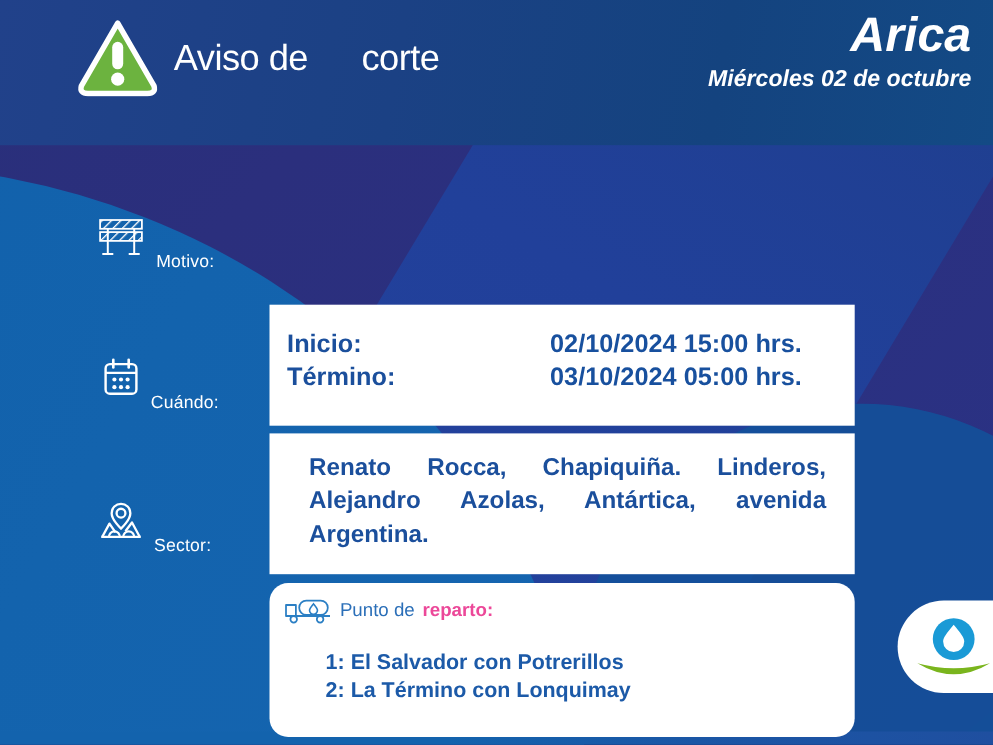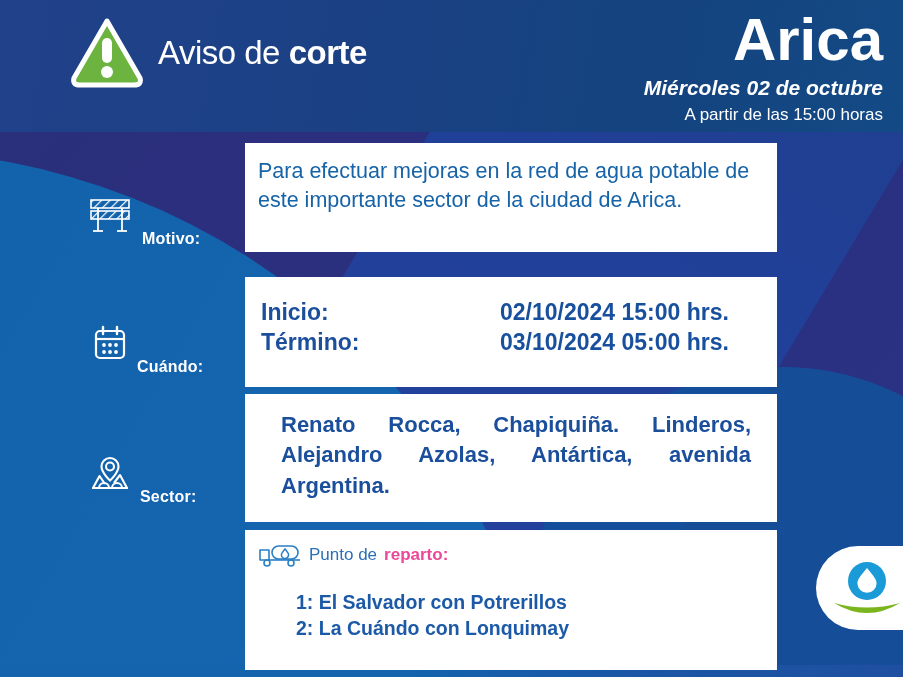--- a/index.html
+++ b/index.html
@@ -92,34 +92,35 @@
     margin-left: 70px;
     margin-top: 18px;
   }
   .warn-icon { width: 74px; height: 70px; display: block; }
   .brand-text {
     color: #ffffff;
     line-height: 0.96;
     letter-spacing: -0.5px;
   }
   .brand-line1 { font-size: 33px; font-weight: 400; }
-  .brand-line1 b { font-weight: 700; }
+  .brand-line1 b { font-weight: 400; margin-left: 40px; }
   .brand-line2 { font-size: 36px; font-weight: 800; margin-top: 2px; }
 
   .header-right {
     text-align: right;
     margin-right: 20px;
     margin-top: 10px;
     color: #ffffff;
   }
   .city {
-    font-size: 60px;
+    font-size: 44px;
     font-weight: 800;
     line-height: 1.0;
     letter-spacing: 0px;
+    font-style: italic;
   }
   .date-line {
     font-size: 21px;
     font-weight: 700;
     margin-top: 6px;
     line-height: 1.1;
     font-style: italic;
   }
   .from-line {
     font-size: 17px;
@@ -129,21 +130,21 @@
   }
   .row-label {
     position: absolute;
     display: flex;
     align-items: center;
     gap: 10px;
     color: #ffffff;
   }
   .row-label .lbl {
     font-size: 16px;
-    font-weight: 700;
+    font-weight: 400;
     letter-spacing: 0.2px;
     margin-top: 48px;
   }
   .ico { display: block; }
 
   .card {
     position: absolute;
     left: 245px;
     width: 532px;
     background: #ffffff;
@@ -176,21 +177,21 @@
   .sector-text {
     color: #1b4f9c;
     font-size: 22px;
     font-weight: 700;
     line-height: 1.38;
     text-align: justify;
     text-align-last: left;
   }
 
   
-  #card-reparto { top: 530px; height: 140px; padding: 12px 0 0 13px; }
+  #card-reparto { top: 530px; height: 140px; padding: 12px 0 0 13px; border-radius: 17px; }
   .reparto-head {
     display: flex;
     align-items: center;
     gap: 7px;
     color: #2b6fb8;
     font-size: 17px;
     font-weight: 400;
   }
   .reparto-head b { font-weight: 700; color: #ec4899; }
   .reparto-list {
@@ -242,21 +243,20 @@
         </svg>
       </span>
       <div class="brand-text">
         <div class="brand-line1"><span>Aviso de </span><b>corte</b></div>
       </div>
     </div>
 
     <div class="header-right">
       <div class="city">Arica</div>
       <div class="date-line">Miércoles 02 de octubre</div>
-      <div class="from-line">A partir de las 15:00 horas</div>
     </div>
 
   </div>
 
   <div class="row-label" style="left:88px; top:182px;">
     <span>
       <svg class="ico" width="44" height="38" viewBox="0 0 44 38">
         <defs>
           <pattern id="hatch" width="6" height="6" patternTransform="rotate(45)" patternUnits="userSpaceOnUse">
             <line x1="0" y1="0" x2="0" y2="6" stroke="#ffffff" stroke-width="2.4"></line>
@@ -266,23 +266,20 @@
         <rect x="3" y="15" width="38" height="8" fill="url(#hatch)" stroke="#ffffff" stroke-width="1.6"></rect>
         <line x1="10" y1="12" x2="10" y2="35" stroke="#ffffff" stroke-width="1.8"></line>
         <line x1="34" y1="12" x2="34" y2="35" stroke="#ffffff" stroke-width="1.8"></line>
         <line x1="5" y1="35" x2="15" y2="35" stroke="#ffffff" stroke-width="1.8"></line>
         <line x1="29" y1="35" x2="39" y2="35" stroke="#ffffff" stroke-width="1.8"></line>
       </svg>
     </span>
     <span class="lbl">Motivo:</span>
   </div>
 
-  <div class="card" id="card-motivo">
-    <div class="motivo-text">Para efectuar mejoras en la red de agua potable de este importante sector de la ciudad de Arica.</div>
-  </div>
 
   <div class="row-label" style="left:93px; top:310px;">
     <span>
       <svg class="ico" width="34" height="36" viewBox="0 0 34 36">
         <rect x="3" y="6" width="28" height="27" rx="4" fill="none" stroke="#ffffff" stroke-width="2.2"></rect>
         <line x1="3" y1="14" x2="31" y2="14" stroke="#ffffff" stroke-width="2.2"></line>
         <line x1="10" y1="2" x2="10" y2="9" stroke="#ffffff" stroke-width="2.4" stroke-linecap="round"></line>
         <line x1="24" y1="2" x2="24" y2="9" stroke="#ffffff" stroke-width="2.4" stroke-linecap="round"></line>
         <circle cx="11" cy="20" r="1.9" fill="#ffffff"></circle>
         <circle cx="17" cy="20" r="1.9" fill="#ffffff"></circle>
@@ -333,21 +330,21 @@
           <circle cx="9" cy="21" r="3" fill="none" stroke="#2b7fc4" stroke-width="1.6"></circle>
           <circle cx="33" cy="21" r="3" fill="none" stroke="#2b7fc4" stroke-width="1.6"></circle>
           <path d="M27 7 c2.4 3 3.6 4.4 3.6 5.8 a3.6 3.6 0 0 1 -7.2 0 c0 -1.4 1.2 -2.8 3.6 -5.8 z" fill="none" stroke="#2b7fc4" stroke-width="1.5"></path>
         </svg>
       </span>
       <span>Punto de </span>
         <b>reparto:</b>
     </div>
     <div class="reparto-list">
       <div>1: El Salvador con Potrerillos</div>
-      <div>2: La Cuándo con Lonquimay</div>
+      <div>2: La Término con Lonquimay</div>
     </div>
   </div>
 
   <div class="logo-pill">
     <svg class="logo-mark" viewBox="0 0 74 58">
       <circle cx="37" cy="22" r="19" fill="#1a9ad6"></circle>
       <path d="M37 9 c6.5 8 9.6 11.5 9.6 15.2 a9.6 9.6 0 0 1 -19.2 0 C27.4 20.5 30.5 17 37 9 z" fill="#ffffff"></path>
       <path d="M4 44 Q37 64 70 44 Q37 53 4 44 z" fill="#7ab51d"></path>
     </svg>
   </div>

